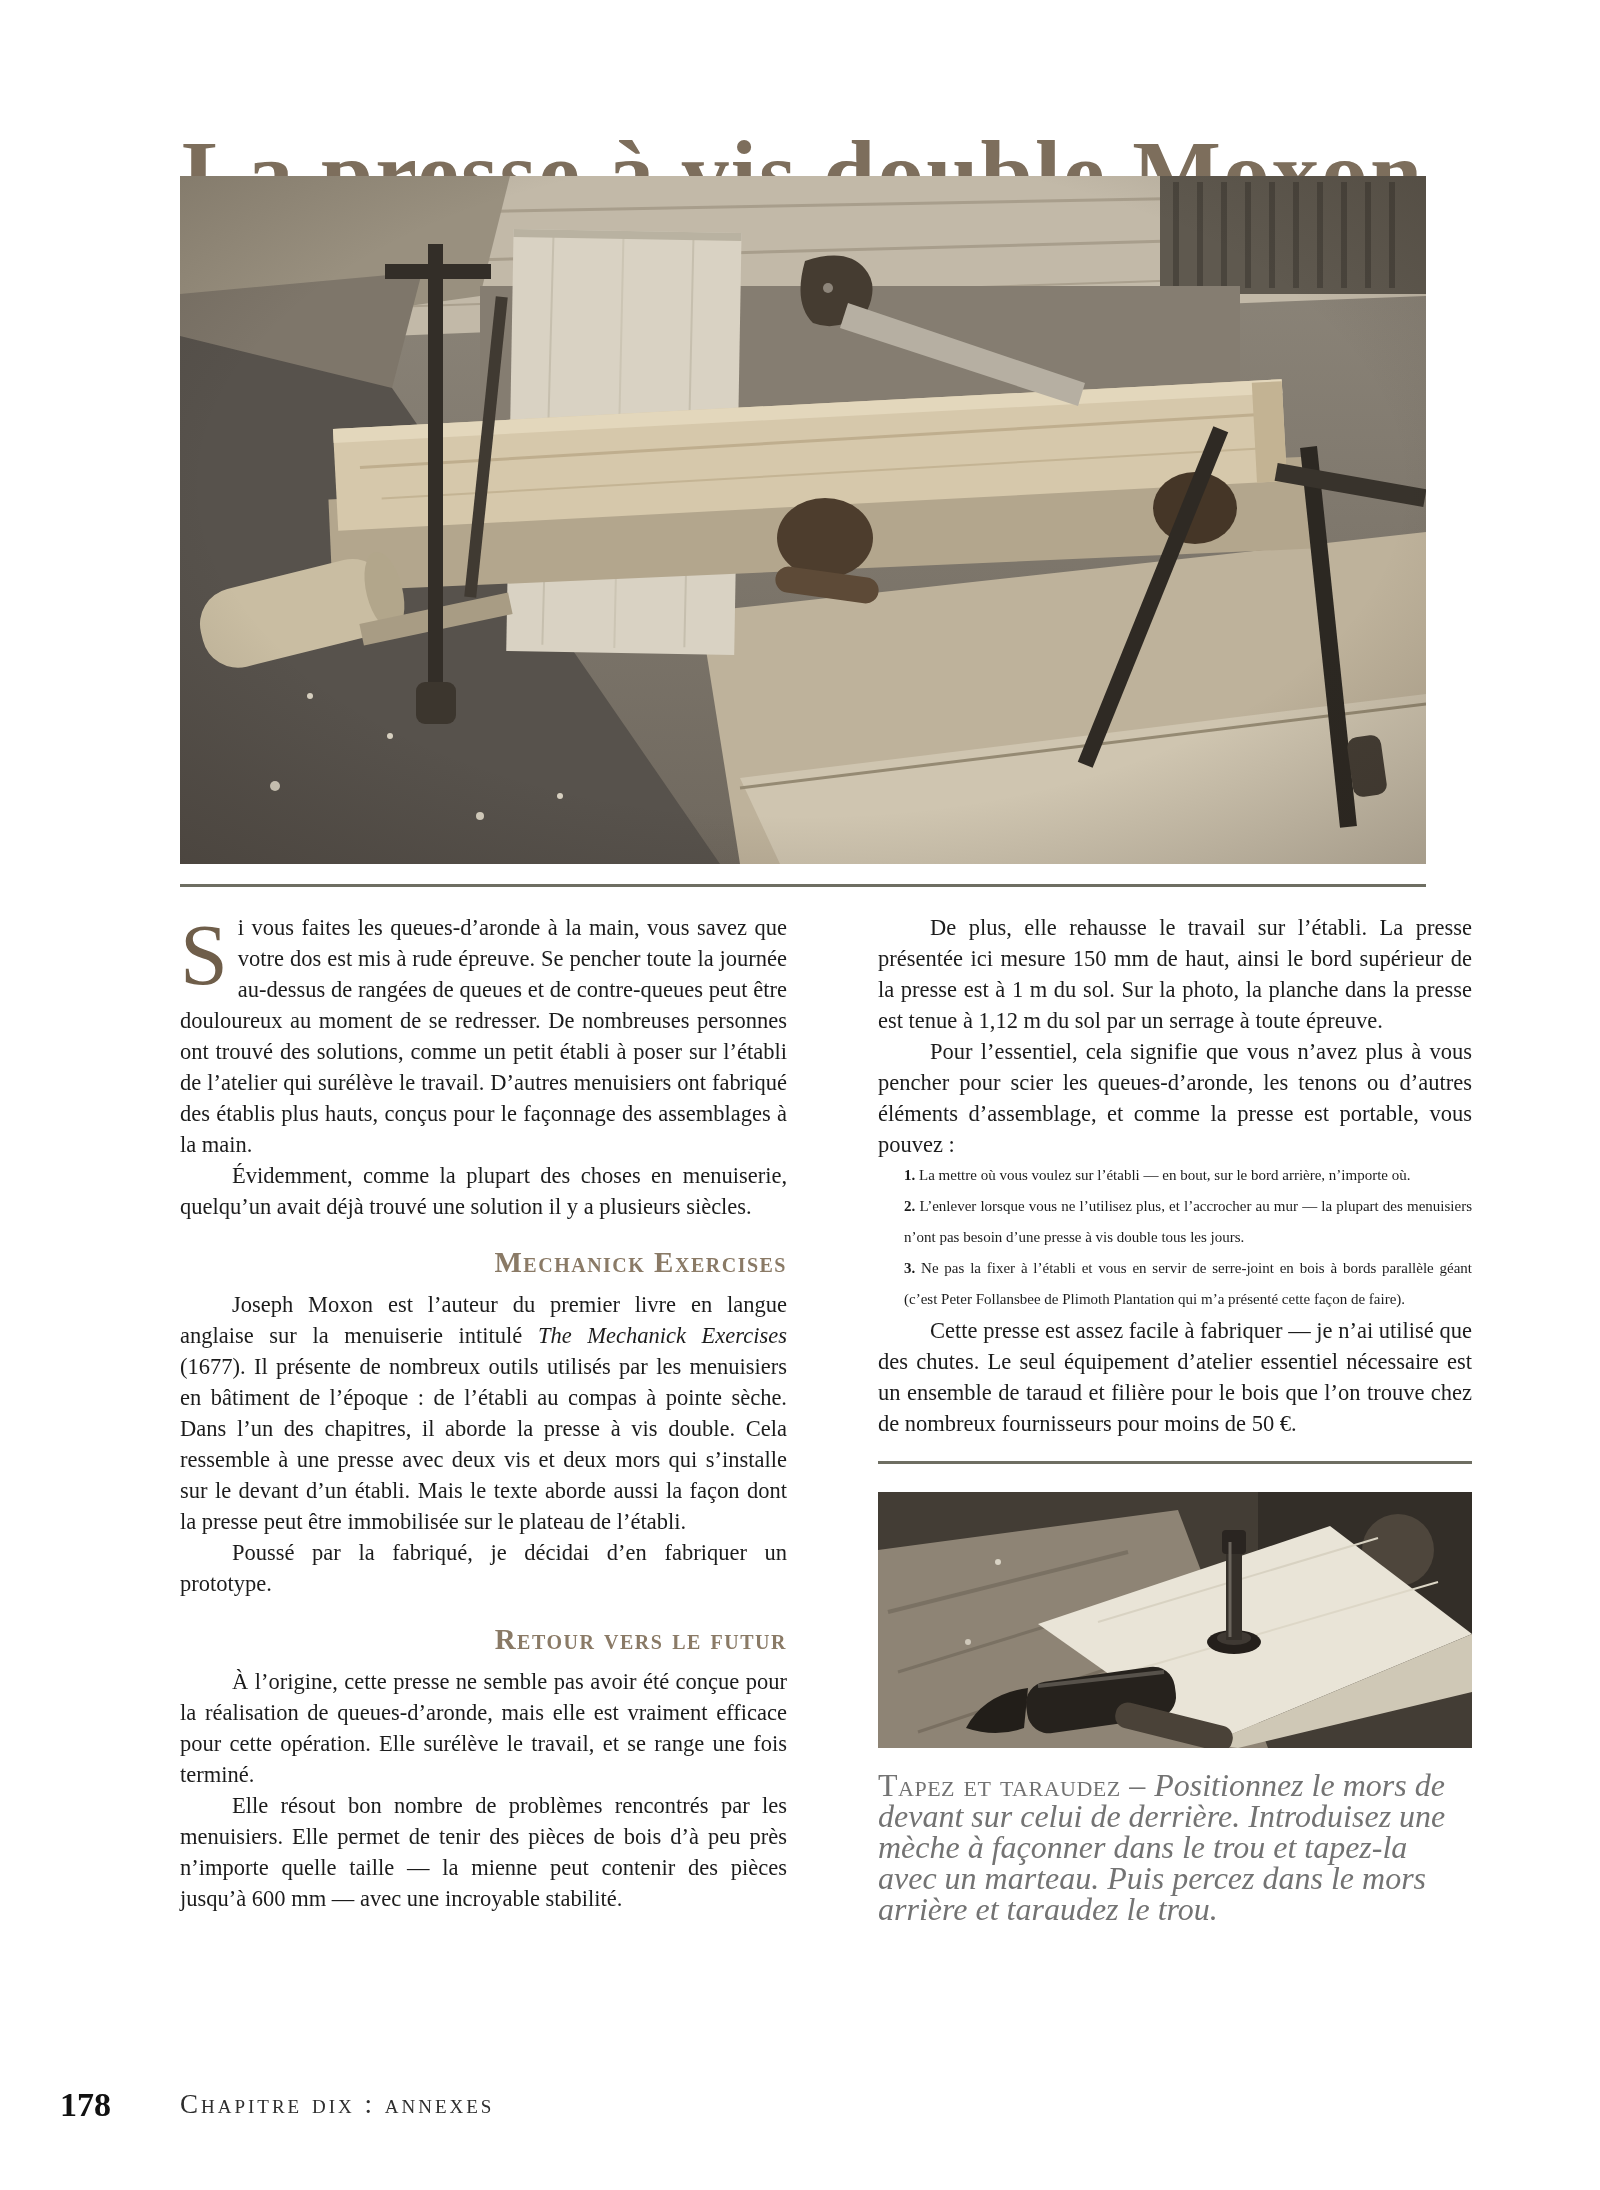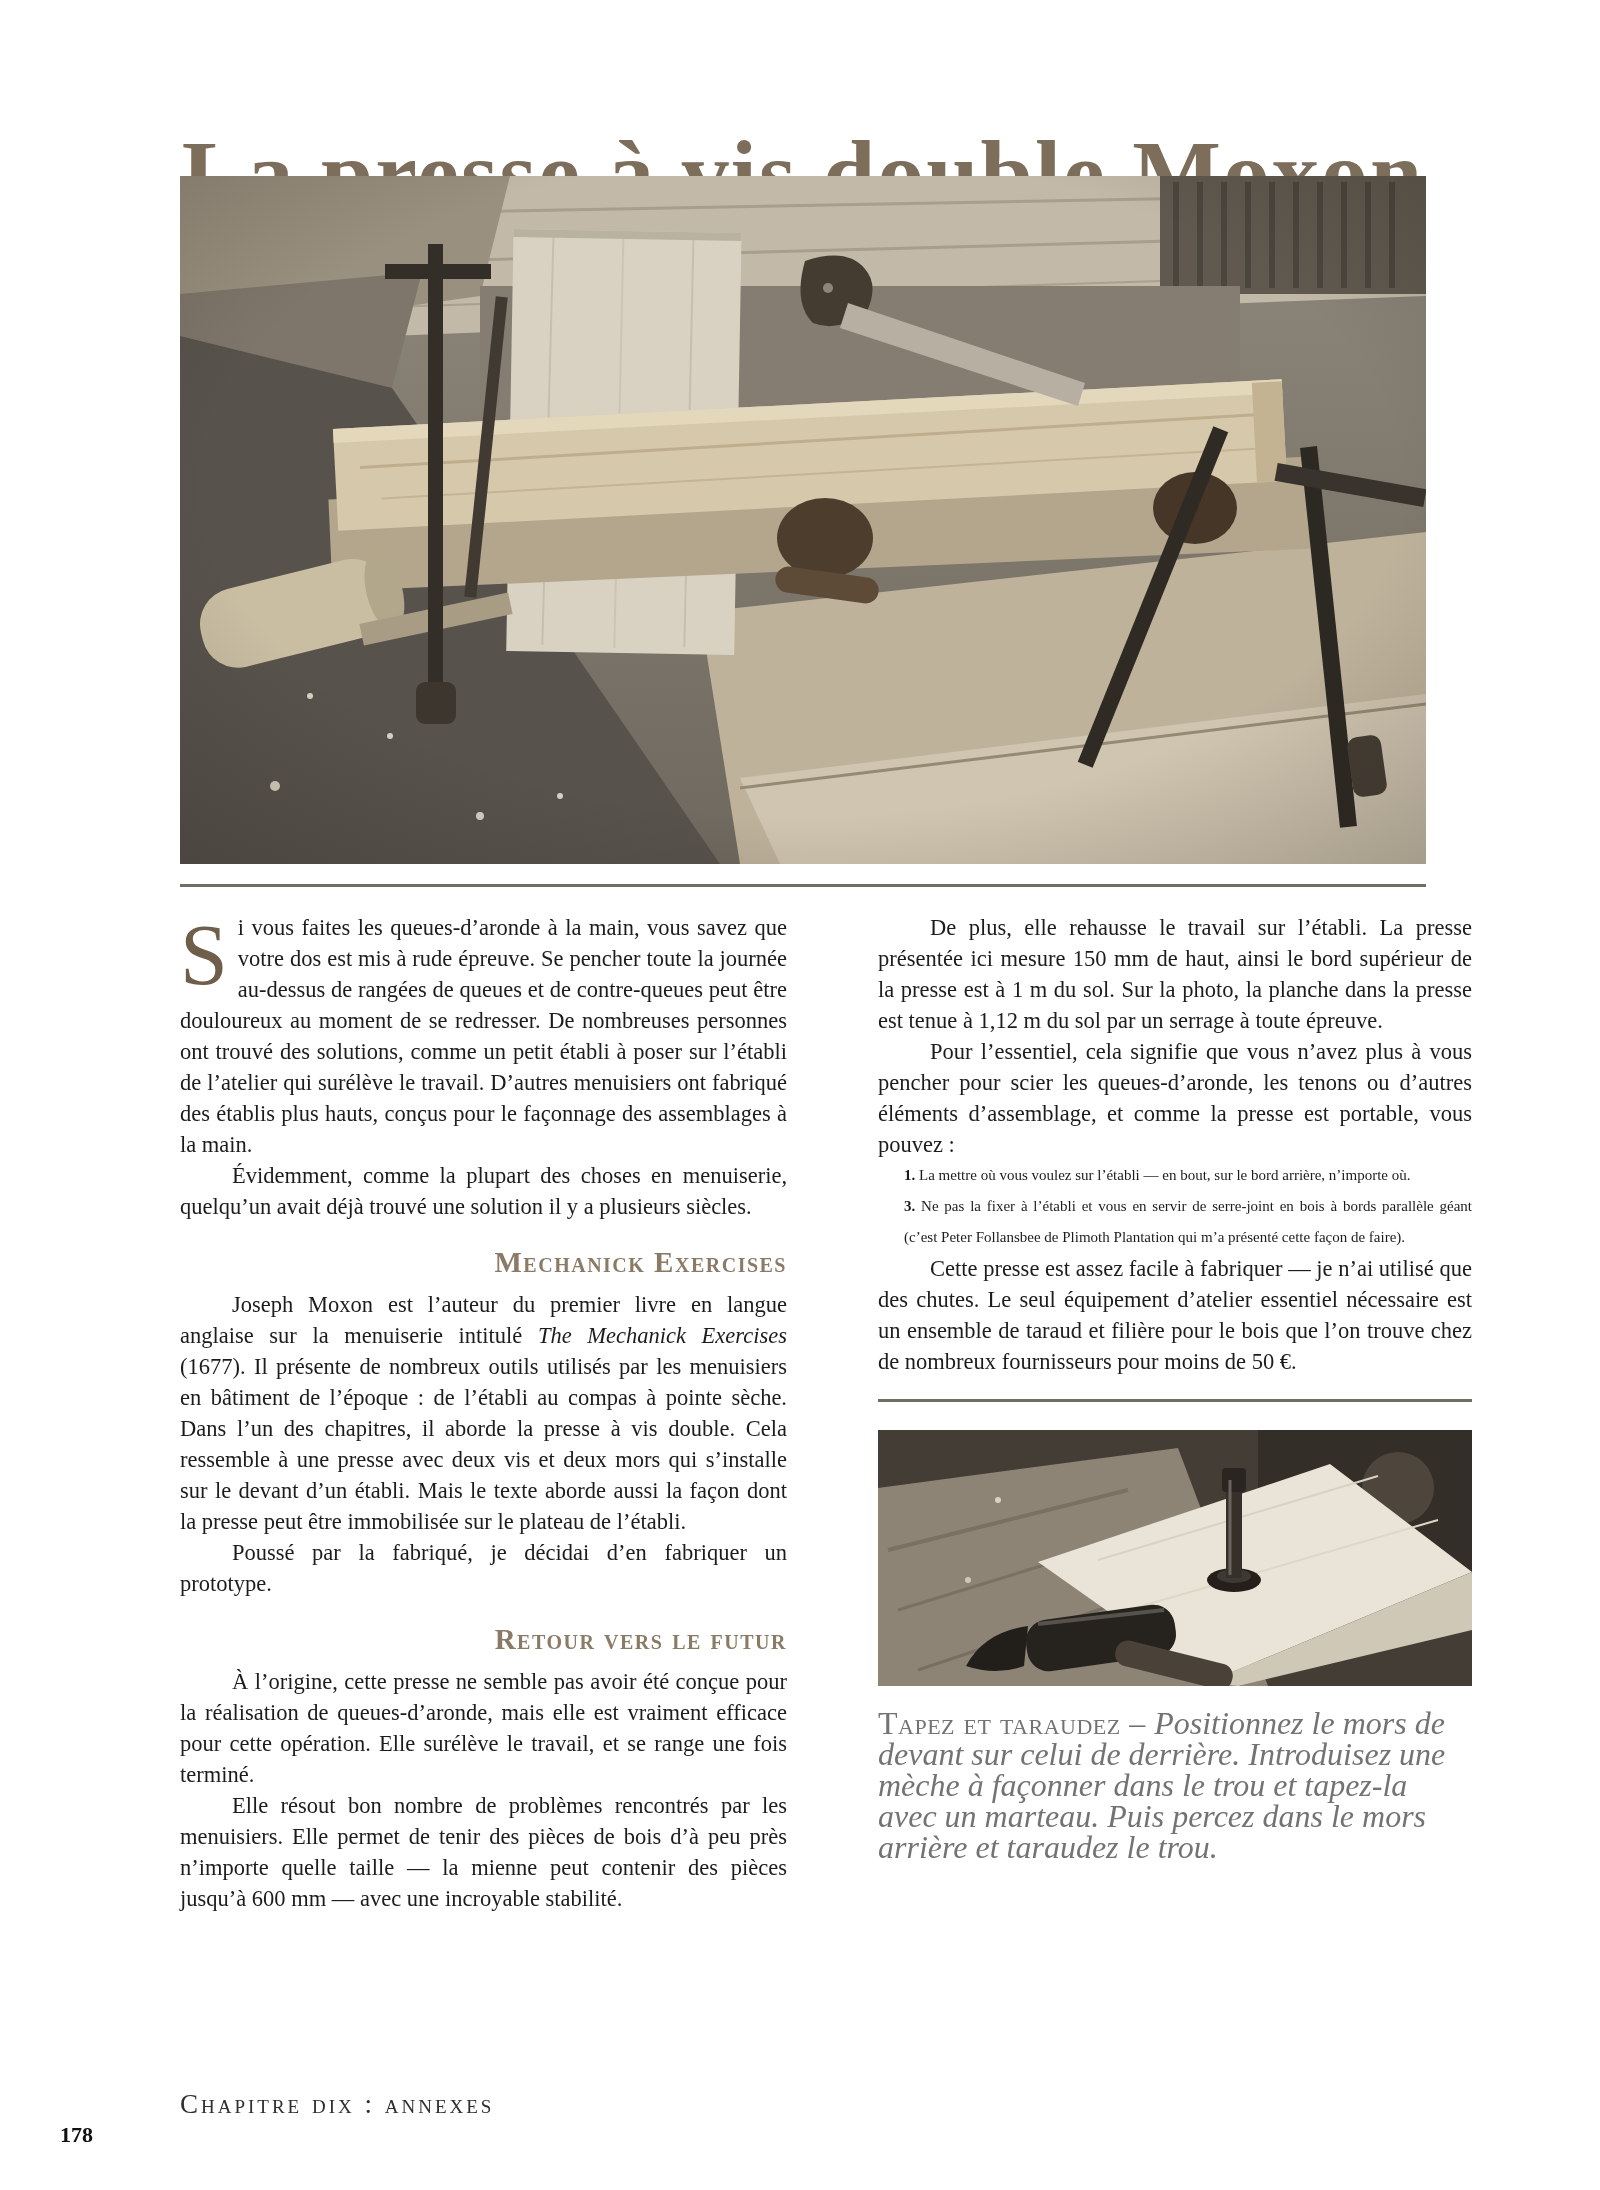--- a/index.html
+++ b/index.html
@@ -66,21 +66,21 @@
     margin-top:22px; font-size:32px; line-height:31px;
     font-style:italic; color:#737373; text-align:left;
   }
   .caption .cap-label {
     font-style:normal; font-variant:small-caps; letter-spacing:0.5px;
   }
 
   
   .page-num {
     position:absolute; top:2086px; left:60px;
-    font-size:22px; font-weight:700; color:#111111;margin-top:36px;
+    font-size:34px; font-weight:700; color:#111111;
   }
   .chapter {
     position:absolute; top:2089px; left:180px;
     font-size:27px; font-variant:small-caps; letter-spacing:3px;
     color:#2e2e2e;
   }
 </style>
 </head>
 <body>
 
@@ -202,20 +202,21 @@
 
   <p class="body indent">À l’origine, cette presse ne semble pas avoir été conçue pour la réalisation de queues-d’aronde, mais elle est vraiment efficace pour cette opération. Elle surélève le travail, et se range une fois terminé.</p>
   <p class="body indent">Elle résout bon nombre de problèmes rencontrés par les menuisiers. Elle permet de tenir des pièces de bois d’à peu près n’importe quelle taille — la mienne peut contenir des pièces jusqu’à 600 mm — avec une incroyable stabilité.</p>
 </div>
 
 <div class="col-right">
   <p class="body indent">De plus, elle rehausse le travail sur l’établi. La presse présentée ici mesure 150 mm de haut, ainsi le bord supérieur de la presse est à 1 m du sol. Sur la photo, la planche dans la presse est tenue à 1,12 m du sol par un serrage à toute épreuve.</p>
   <p class="body indent">Pour l’essentiel, cela signifie que vous n’avez plus à vous pencher pour scier les queues-d’aronde, les tenons ou d’autres éléments d’assemblage, et comme la presse est portable, vous pouvez :</p>
 
   <div class="list-item"><b>1.</b><span> La mettre où vous voulez sur l’établi — en bout, sur le bord arrière, n’importe où.</span></div>
+  <div class="list-item"><b>2.</b><span> L’enlever lorsque vous ne l’utilisez plus, et l’accrocher au mur — la plupart des menuisiers n’ont pas besoin d’une presse à vis double tous les jours.</span></div>
   <div class="list-item"><b>3.</b><span> Ne pas la fixer à l’établi et vous en servir de serre-joint en bois à bords parallèle géant (c’est Peter Follansbee de Plimoth Plantation qui m’a présenté cette façon de faire).</span></div>
 
   <p class="body indent">Cette presse est assez facile à fabriquer — je n’ai utilisé que des chutes. Le seul équipement d’atelier essentiel nécessaire est un ensemble de taraud et filière pour le bois que l’on trouve chez de nombreux fournisseurs pour moins de 50 €.</p>
 
   <div class="rule-right"></div>
 
   <div class="bottom-photo">
     <svg viewBox="0 0 594 256" preserveAspectRatio="none">
       <rect width="594" height="256" fill="#433d35"></rect>
       <rect x="380" y="0" width="214" height="150" fill="#332e28"></rect>

